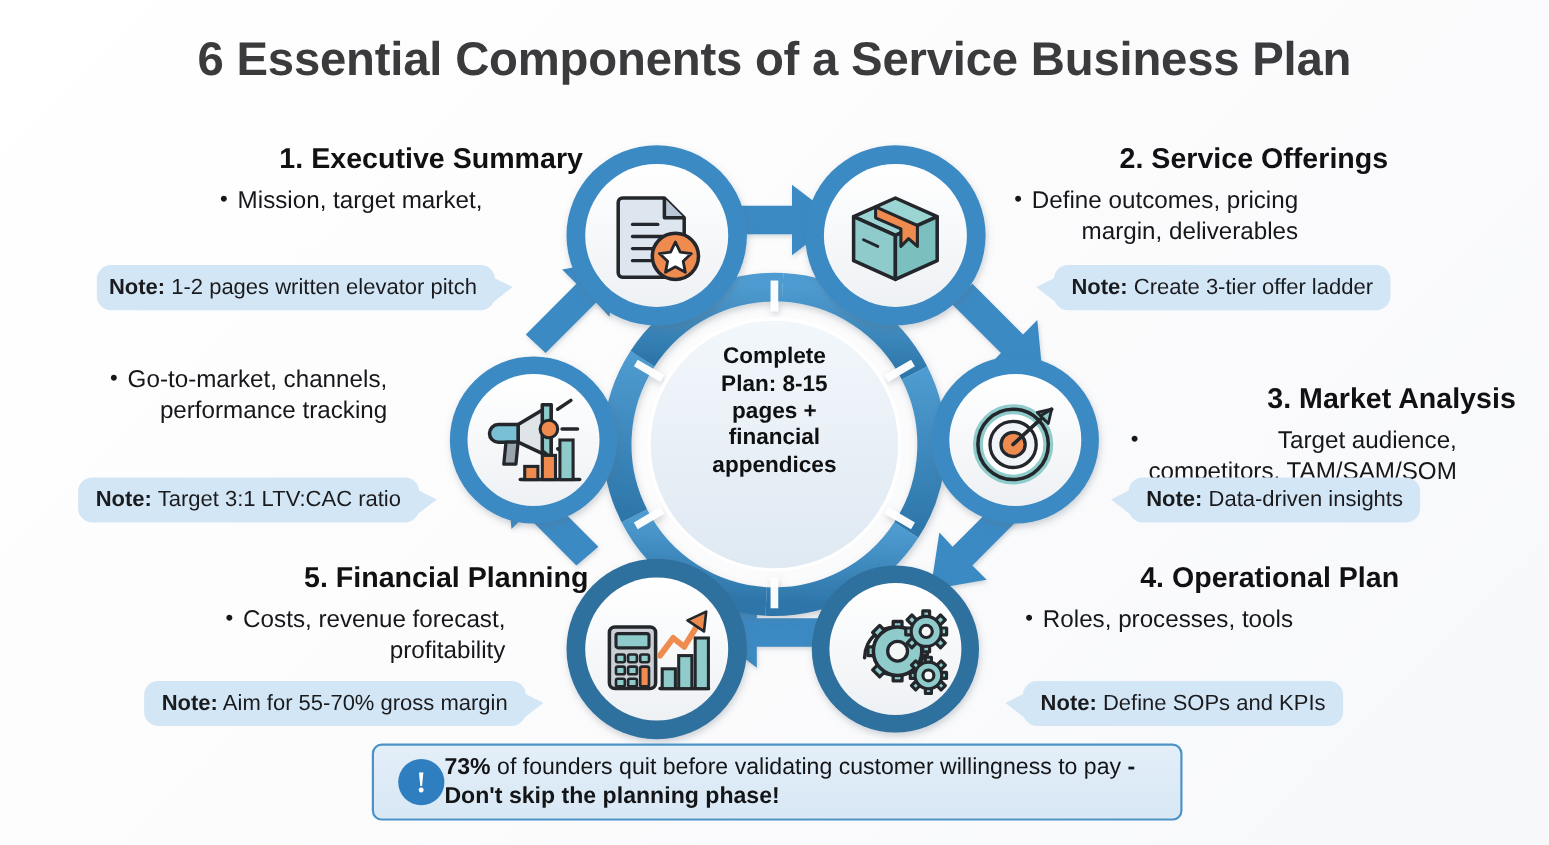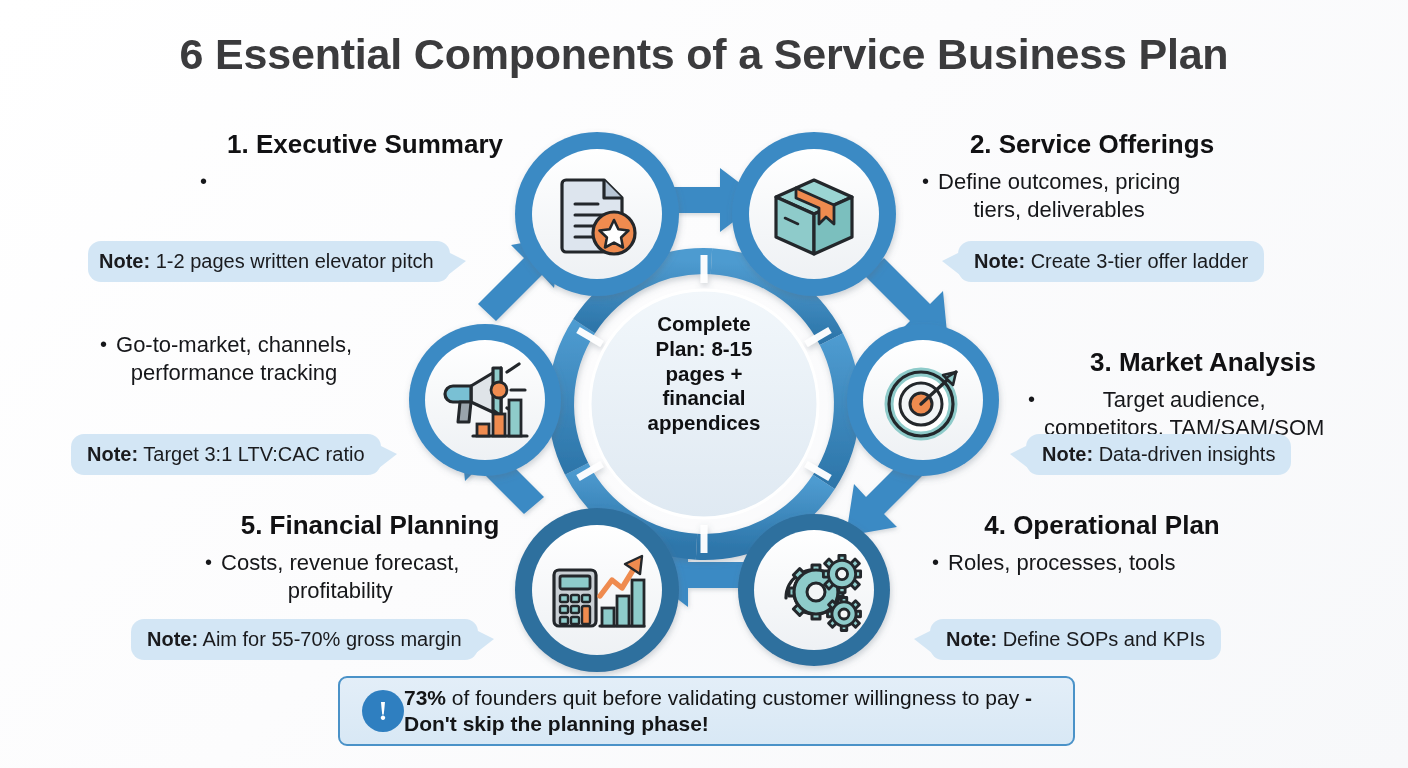--- a/index.html
+++ b/index.html
@@ -33,21 +33,21 @@
   .blk-head {
     font-size: 26px; font-weight: bold; color: #111113;
     white-space: nowrap; line-height: 1.15;
   }
   .blk-bullet {
     font-size: 22px; color: #16171a; line-height: 1.28;
     display: flex; gap: 9px;
   }
   .blk-bullet .dot { font-size: 20px; line-height: 1.35; }
   .blk-bullet .btext { display: block; }
-  .align-l { text-align: center; }
+  .align-l { text-align: right; }
 
   
   .note {
     position: absolute;
     background: #d3e6f5;
     border-radius: 13px;
     padding: 9px 16px 10px 16px;
     font-size: 20px; color: #1a1b1e;
     white-space: nowrap; line-height: 1.1;
   }
@@ -326,35 +326,36 @@
     <div>pages +</div>
     <div>financial</div>
     <div>appendices</div>
   </div>
 
   <div class="block align-l" style="left:200px; top:130px; width:330px;">
     <div class="blk-head">1. Executive Summary</div>
     <div class="blk-bullet" style="margin-top:8px;">
       <span class="dot">•</span>
       <span>
+        <span class="btext">Mission, target market,</span>
       </span>
     </div>
   </div>
   <div class="note tail-r" style="left:88px; top:241px;padding-left:11px;">
     <b>Note:</b>
     <span>1-2 pages written elevator pitch</span>
   </div>
 
   <div class="block align-l" style="left:922px; top:130px; width:340px;">
     <div class="blk-head">2. Service Offerings</div>
     <div class="blk-bullet" style="margin-top:8px;">
       <span class="dot">•</span>
       <span>
         <span class="btext">Define outcomes, pricing</span>
-        <span class="btext">tiers, deliverables</span>
+        <span class="btext">margin, deliverables</span>
       </span>
     </div>
   </div>
   <div class="note tail-l" style="left:958px; top:241px;">
     <b>Note:</b>
     <span>Create 3-tier offer ladder</span>
   </div>
 
   <div class="block align-l" style="left:1028px; top:323px; width:350px;margin-top:25px;">
     <div class="blk-head">3. Market Analysis</div>

